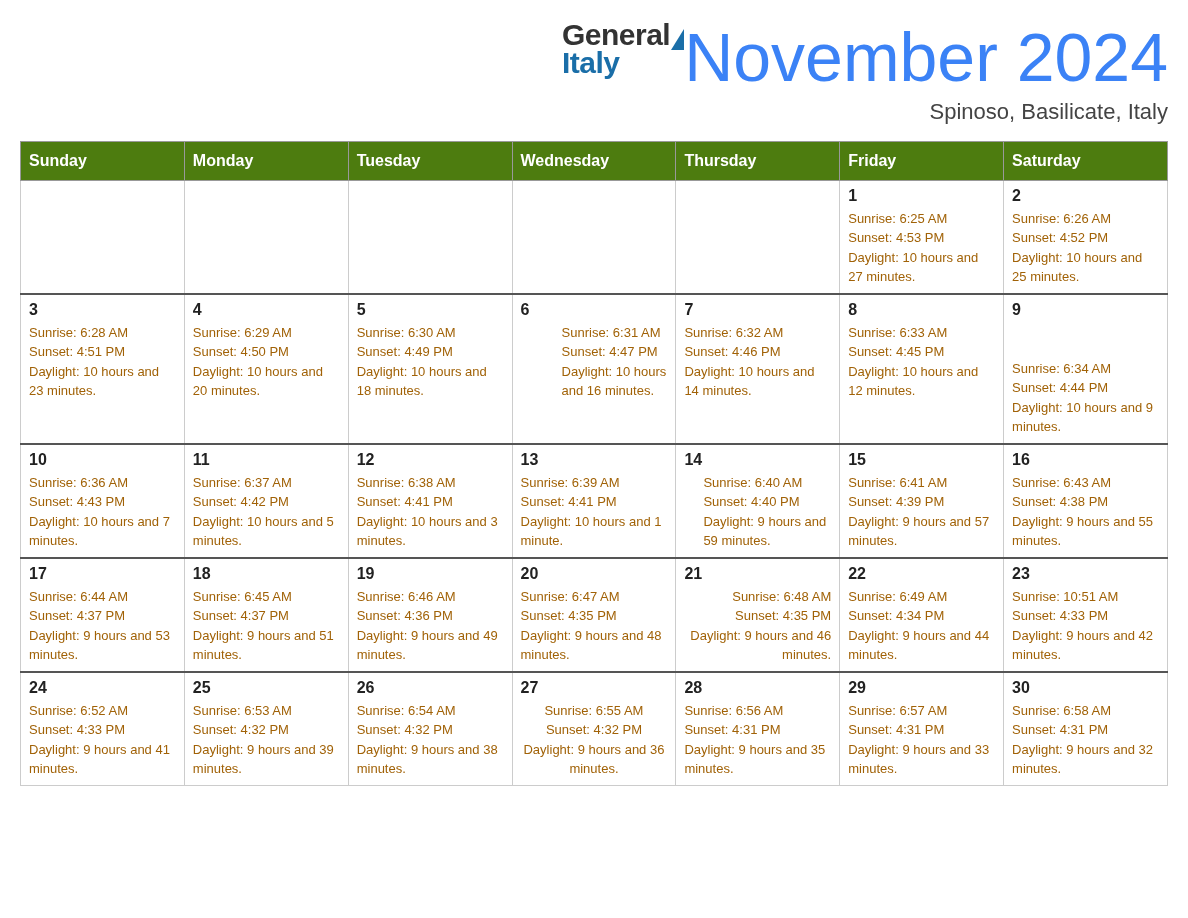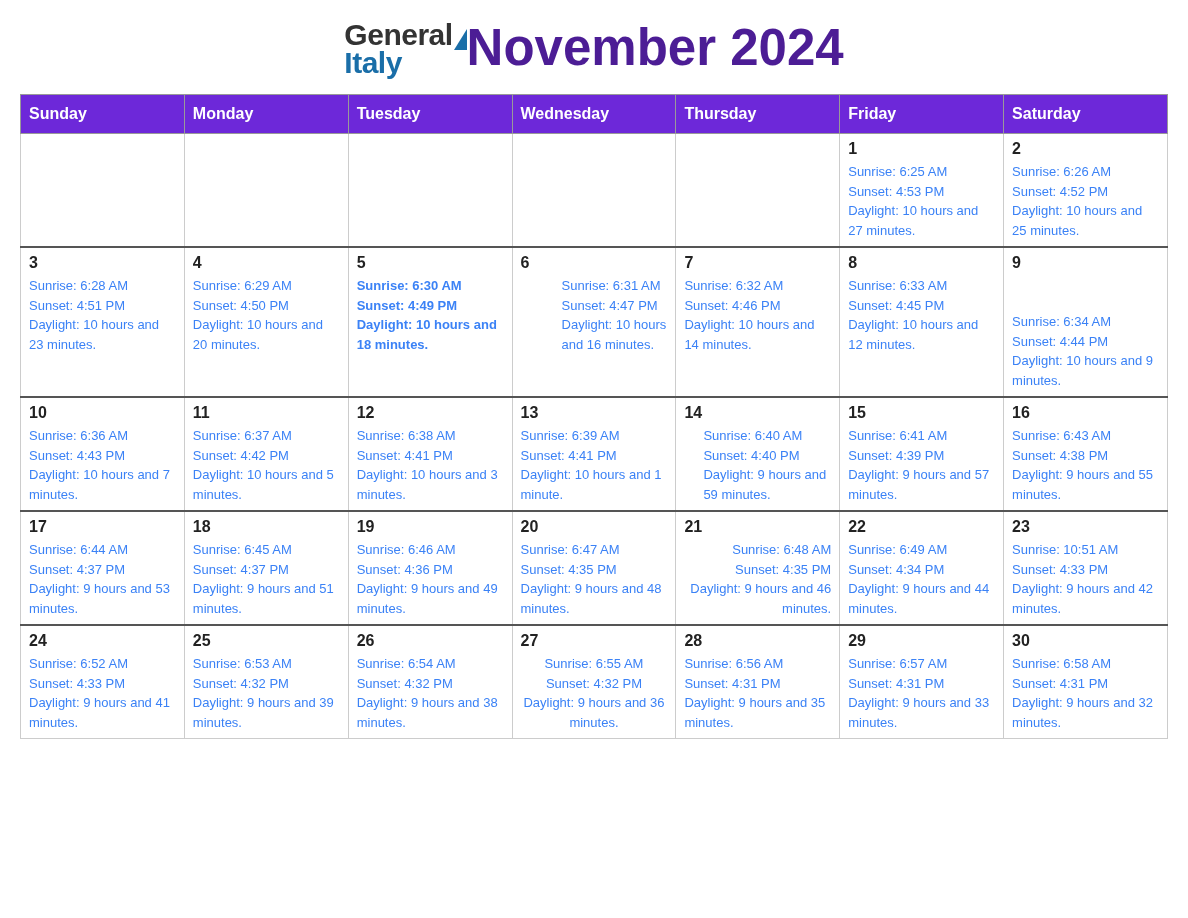--- a/index.html
+++ b/index.html
@@ -5,45 +5,45 @@
     * { box-sizing: border-box; margin: 0; padding: 0; }
     body {
       font-family: Arial, Helvetica, sans-serif;
       background: #fff;
       padding: 20px;
       width: 1188px;
       min-height: 918px;
     }
     .header {
       display: flex;
-      justify-content: center;
+      justify-content: flex-end;
       align-items: flex-start;
       margin-bottom: 16px;
     }
     .title-area {
       text-align: right;
     }
     .month-title {
-      font-size: 51px;
-      font-weight: bold;
-      color: #4c1d95;
+      font-size: 68px;
+      font-weight: normal;
+      color: #3b82f6;
       line-height: 1.1;
     }
     .subtitle {
       font-size: 22px;
       color: #444;
       margin-top: 4px;
     }
     .calendar {
       width: 100%;
       border-collapse: collapse;
       border: 1px solid #999;
     }
     .calendar th {
-      background-color: #6d28d9;
+      background-color: #4d7c0f;
       color: #fff;
       font-size: 16px;
       font-weight: bold;
       padding: 10px 8px;
       text-align: left;
       border: 1px solid #999;
     }
     .calendar td {
       vertical-align: top;
       padding: 6px 8px;
@@ -56,21 +56,21 @@
     }
     .day-number {
       font-size: 16px;
       font-weight: bold;
       color: #222;
       display: block;
       margin-bottom: 4px;
     }
     .day-info {
       font-size: 13px;
-      color: #3b82f6;
+      color: #a16207;
       line-height: 1.5;
     }
     .empty-cell {
       background: #f9f9f9;
     }
     .row-divider td {
       border-top: 2px solid #555;
     }
 
     
@@ -120,20 +120,21 @@
     <div class="logo-row1">
       <span class="general-text">General</span>
       <span class="arrow-shape"></span>
     </div>
     <div class="logo-row2">
       <span class="blue-text">Italy</span>
     </div>
   </div>
   <div class="title-area">
     <div class="month-title">November 2024</div>
+    <div class="subtitle">Spinoso, Basilicate, Italy</div>
   </div>
 </div>
 
 <table class="calendar">
   <thead>
     <tr>
       <th>Sunday</th>
       <th>Monday</th>
       <th>Tuesday</th>
       <th>Wednesday</th>
@@ -170,21 +171,21 @@
 Daylight: 10 hours and 23 minutes.</div>
         </td>
         <td>
           <span class="day-number">4</span>
           <div class="day-info" style="white-space: pre-line;">Sunrise: 6:29 AM
 Sunset: 4:50 PM
 Daylight: 10 hours and 20 minutes.</div>
         </td>
         <td>
           <span class="day-number">5</span>
-          <div class="day-info" style="white-space: pre-line; font-weight: bold;">Sunrise: 6:30 AM
+          <div class="day-info" style="white-space: pre-line;">Sunrise: 6:30 AM
 Sunset: 4:49 PM
 Daylight: 10 hours and 18 minutes.</div>
         </td>
         <td>
           <span class="day-number">6</span>
           <div class="day-info" style="white-space: pre-line; margin-left: 41px;">Sunrise: 6:31 AM
 Sunset: 4:47 PM
 Daylight: 10 hours and 16 minutes.</div>
         </td>
         <td>

